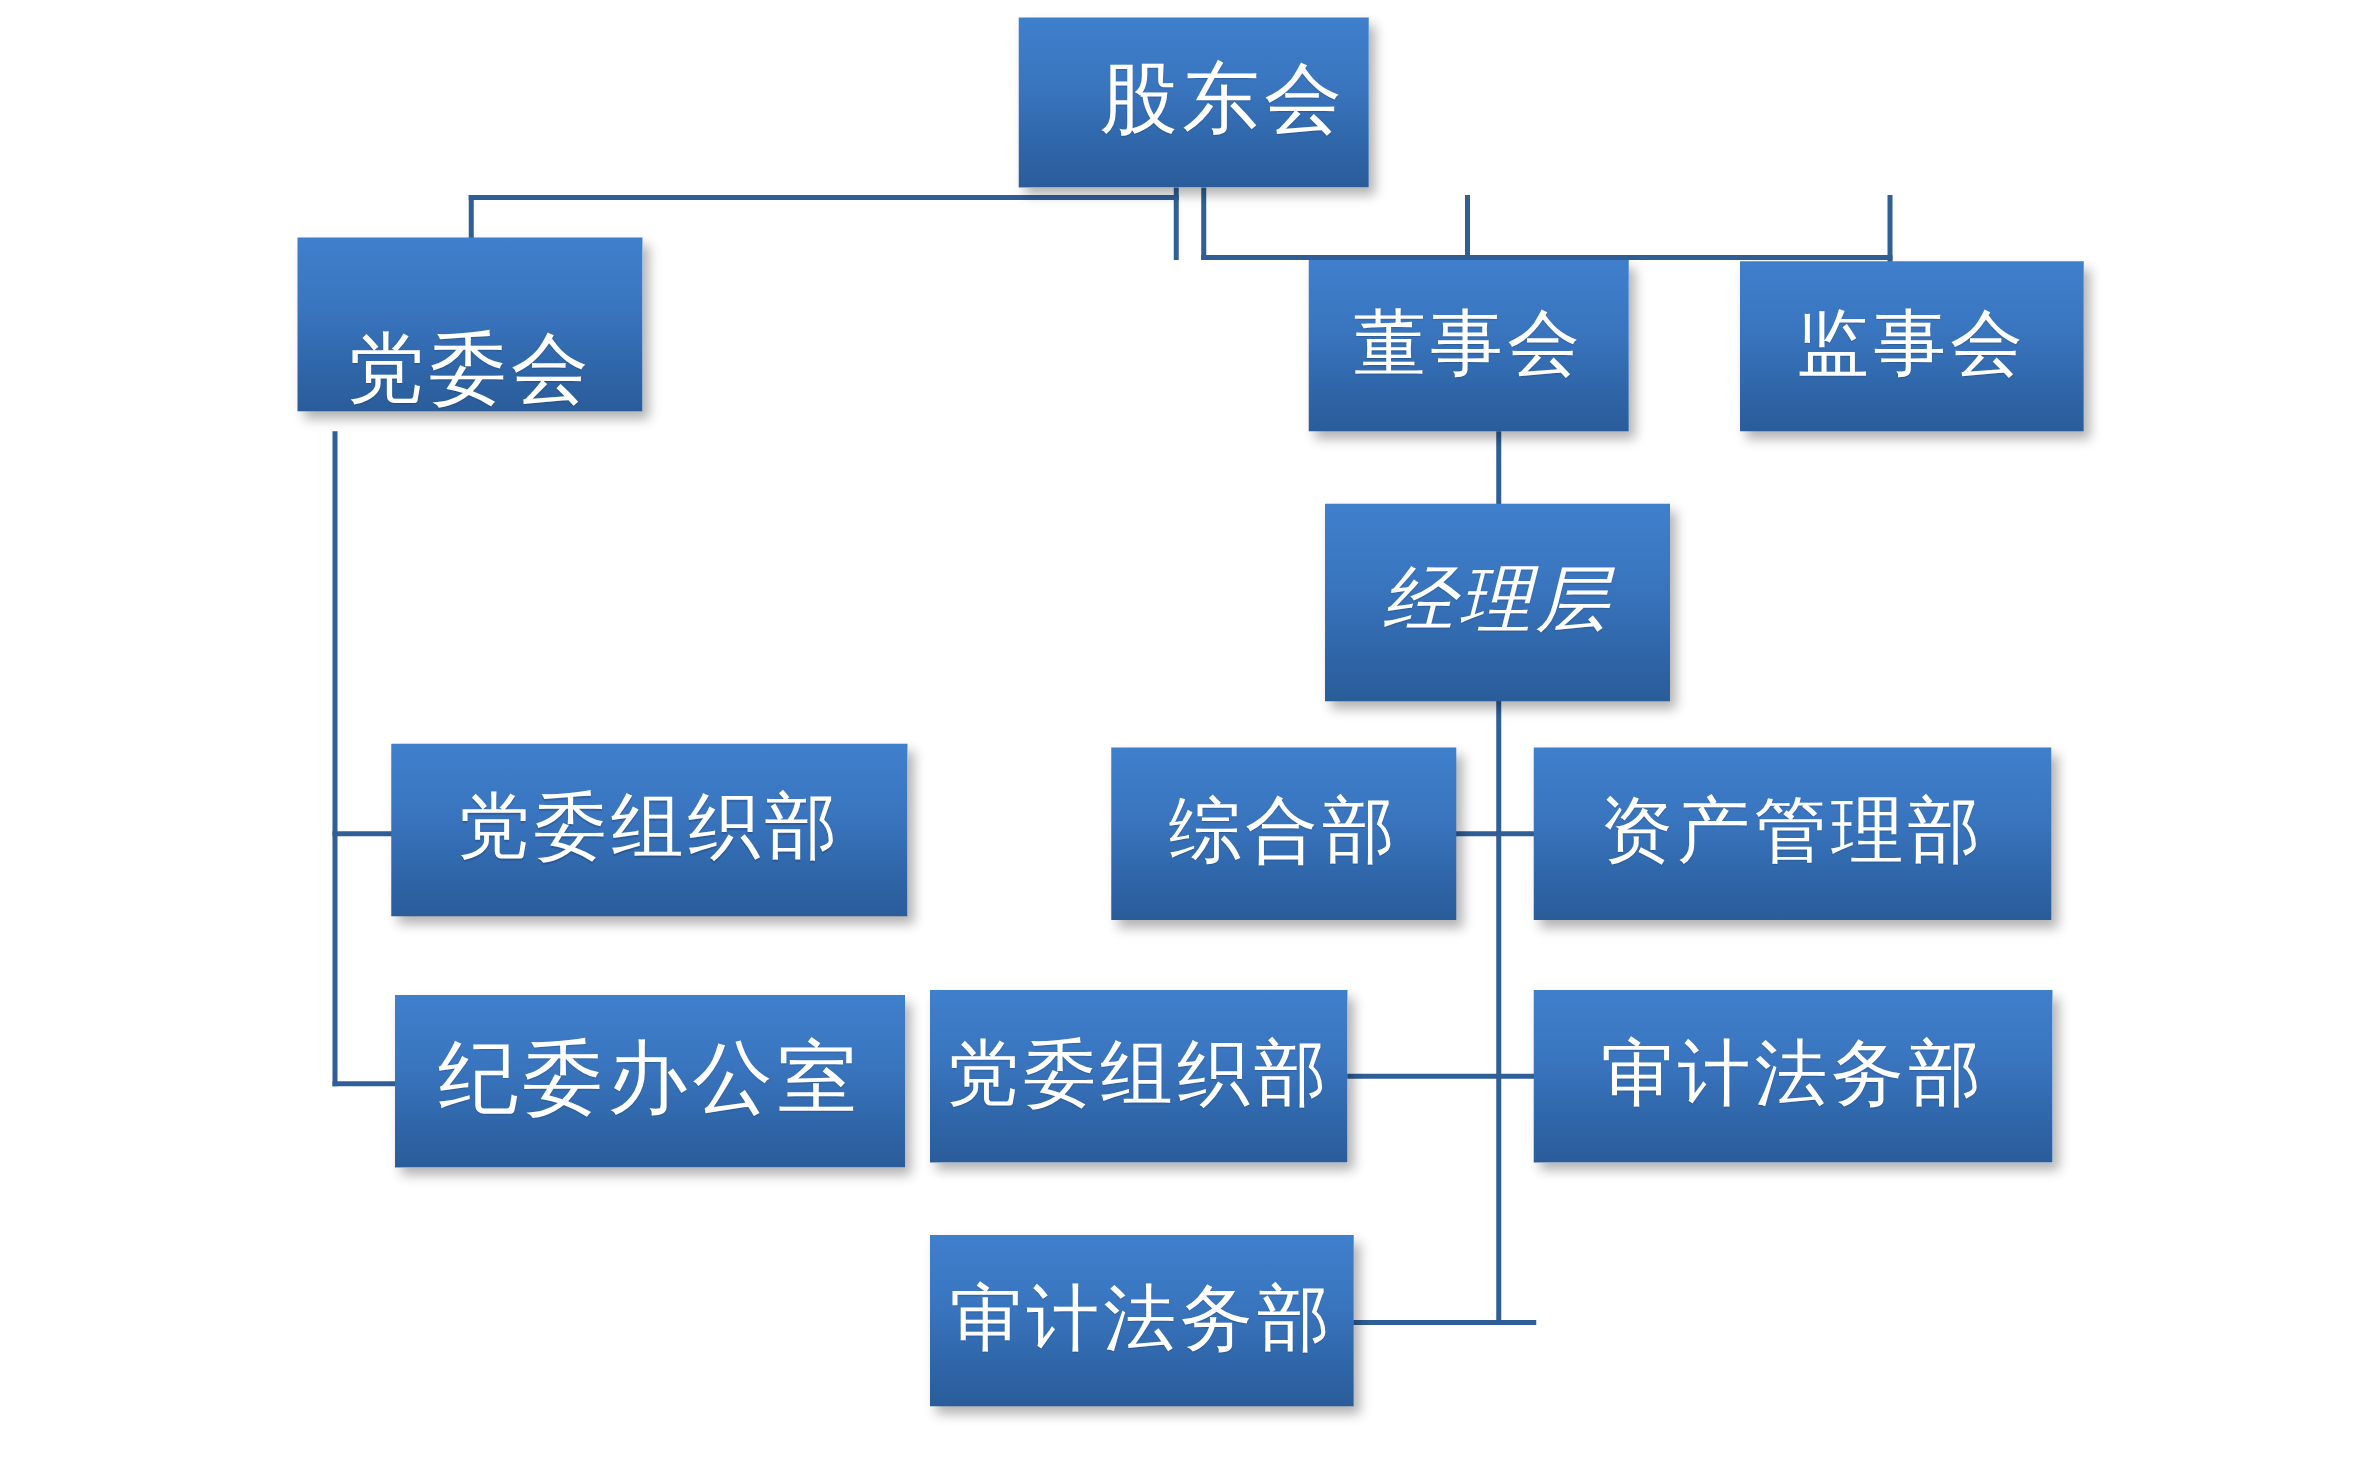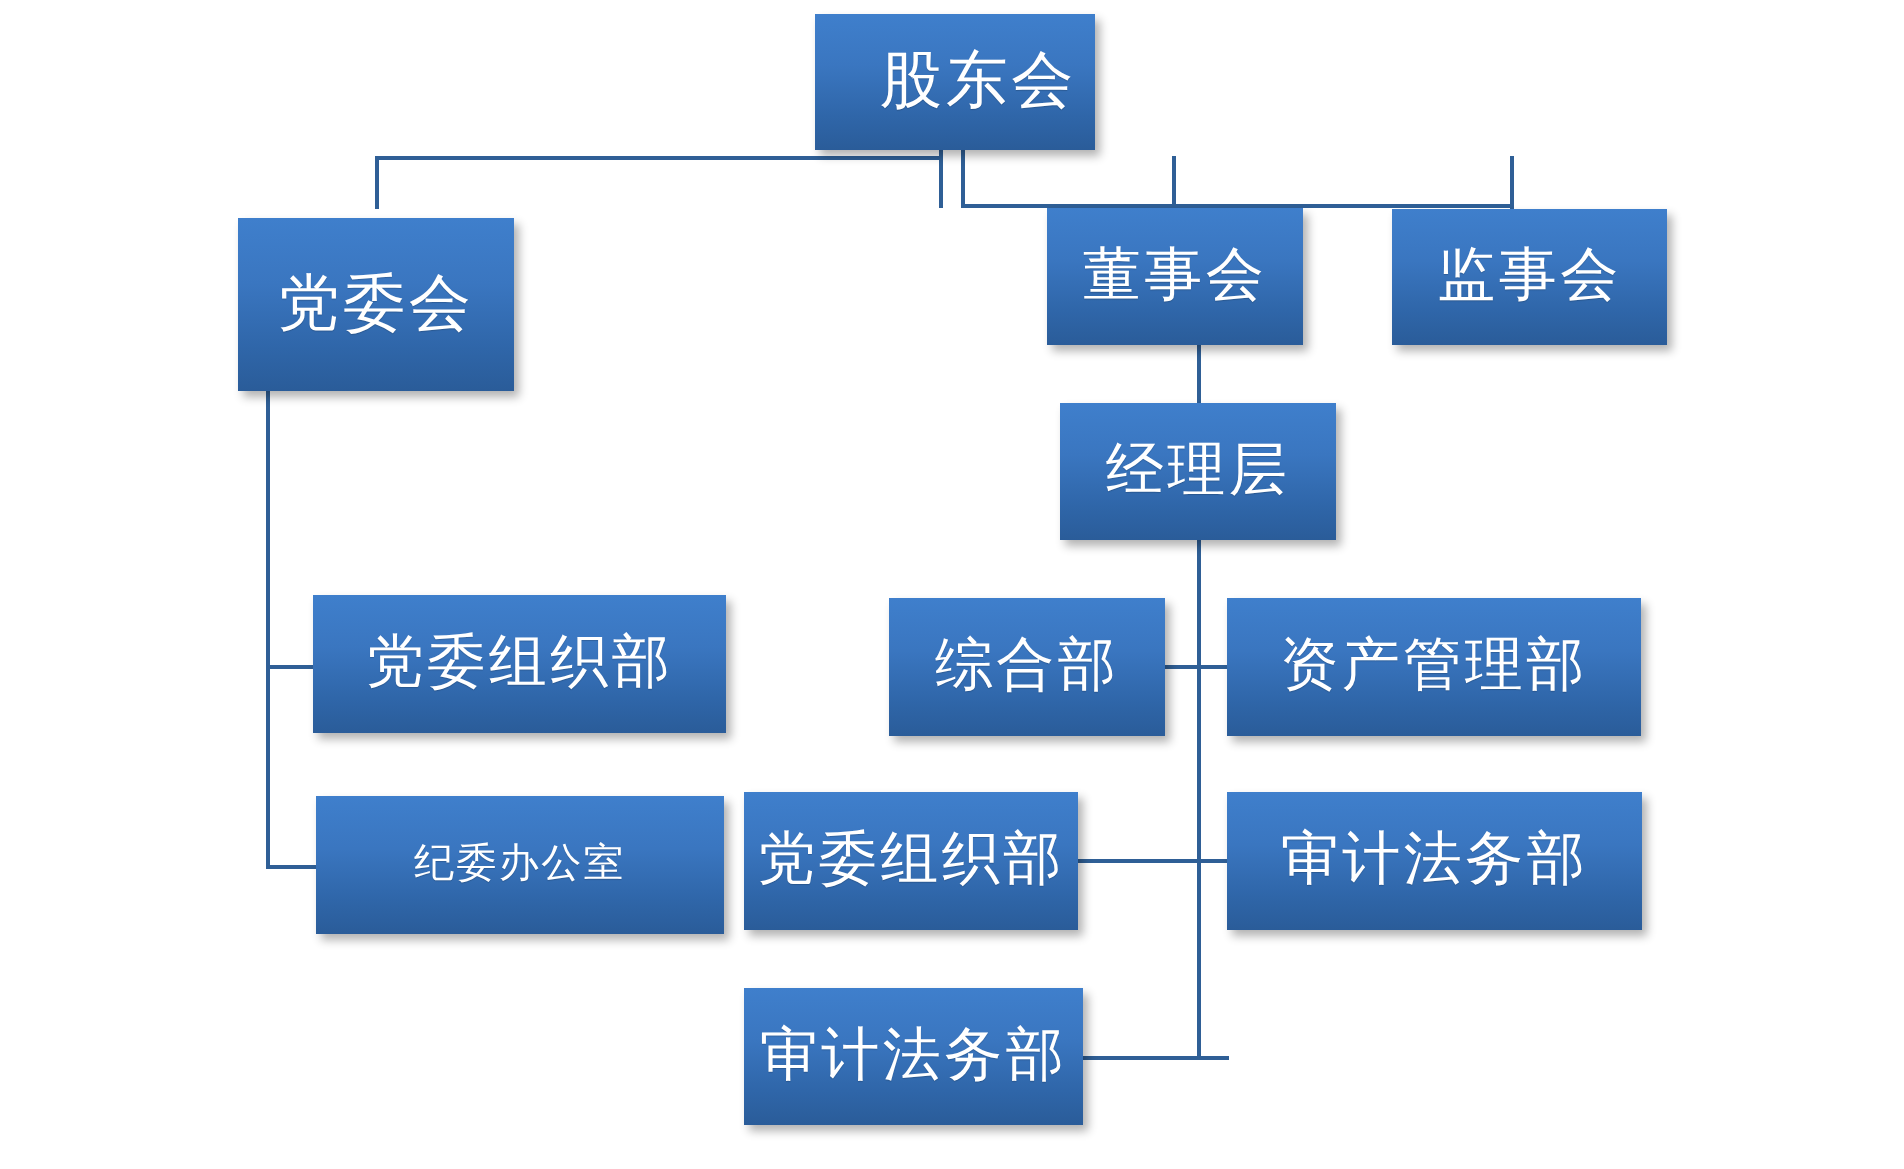--- a/index.html
+++ b/index.html
@@ -65,42 +65,42 @@
     <div class="conn h" style="left: 1076px; top: 859px; width: 123px; background: rgb(47, 95, 150);"></div>
     <div class="conn h" style="left: 1197px; top: 859px; width: 32px; background: rgb(47, 95, 150);"></div>
     <div class="conn h" style="left: 1081px; top: 1056px; width: 118px; background: rgb(47, 95, 150);"></div>
     <div class="conn h" style="left: 1197px; top: 1056px; width: 32px; background: rgb(47, 95, 150);"></div>
     <div class="conn v" style="left: 266px; top: 345px; height: 524px; background: rgb(47, 95, 150);"></div>
     <div class="conn h" style="left: 266px; top: 665px; width: 50px; background: rgb(47, 95, 150);"></div>
     <div class="conn h" style="left: 266px; top: 865px; width: 53px; background: rgb(47, 95, 150);"></div>
     <div class="node" style="left: 815px; top: 14px; width: 280px; height: 136px; font-size: 62px; padding-left: 47px;">
       <span>股东会</span>
     </div>
-    <div class="node" style="left: 238px; top: 218px; width: 276px; height: 173px; font-size: 62px;">
+    <div class="node" style="left: 238px; top: 190px; width: 276px; height: 139px; font-size: 62px; align-items: flex-end;">
       <span>党委会</span>
     </div>
     <div class="node" style="left: 1047px; top: 208px; width: 256px; height: 137px; font-size: 58px;">
       <span>董事会</span>
     </div>
     <div class="node" style="left: 1392px; top: 209px; width: 275px; height: 136px; font-size: 58px; font-family: Liberation Serif, serif;">
       <span>监事会</span>
     </div>
-    <div class="node" style="left: 1060px; top: 403px; width: 276px; height: 137px; font-size: 58px;">
+    <div class="node" style="left: 1060px; top: 403px; width: 276px; height: 158px; font-size: 58px; font-style: italic;">
       <span>经理层</span>
     </div>
     <div class="node" style="left: 313px; top: 595px; width: 413px; height: 138px; font-size: 58px;">
       <span>党委组织部</span>
     </div>
     <div class="node" style="left: 889px; top: 598px; width: 276px; height: 138px; font-size: 58px; justify-content: center;">
       <span>综合部</span>
     </div>
     <div class="node" style="left: 1227px; top: 598px; width: 414px; height: 138px; font-size: 58px;">
       <span>资产管理部</span>
     </div>
-    <div class="node" style="left: 316px; top: 796px; width: 408px; height: 138px; font-size: 40px;">
+    <div class="node" style="left: 316px; top: 796px; width: 408px; height: 138px; font-size: 64px;">
       <span>纪委办公室</span>
     </div>
     <div class="node" style="left: 744px; top: 792px; width: 334px; height: 138px; font-size: 58px;">
       <span>党委组织部</span>
     </div>
     <div class="node" style="left: 1227px; top: 792px; width: 415px; height: 138px; font-size: 58px;">
       <span>审计法务部</span>
     </div>
     <div class="node" style="left: 744px; top: 988px; width: 339px; height: 137px; font-size: 58px;">
       <span>审计法务部</span>

